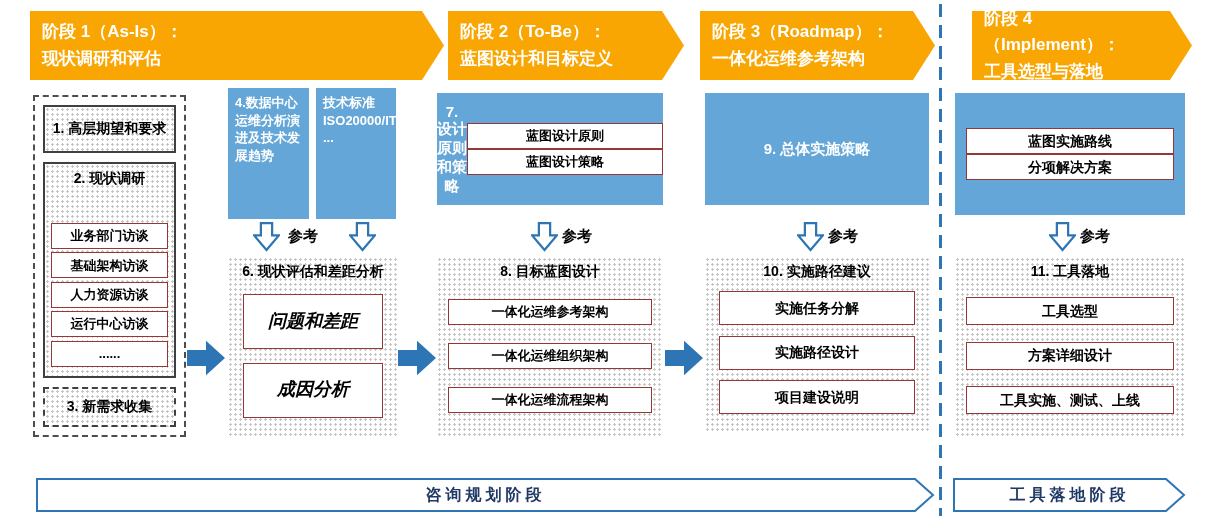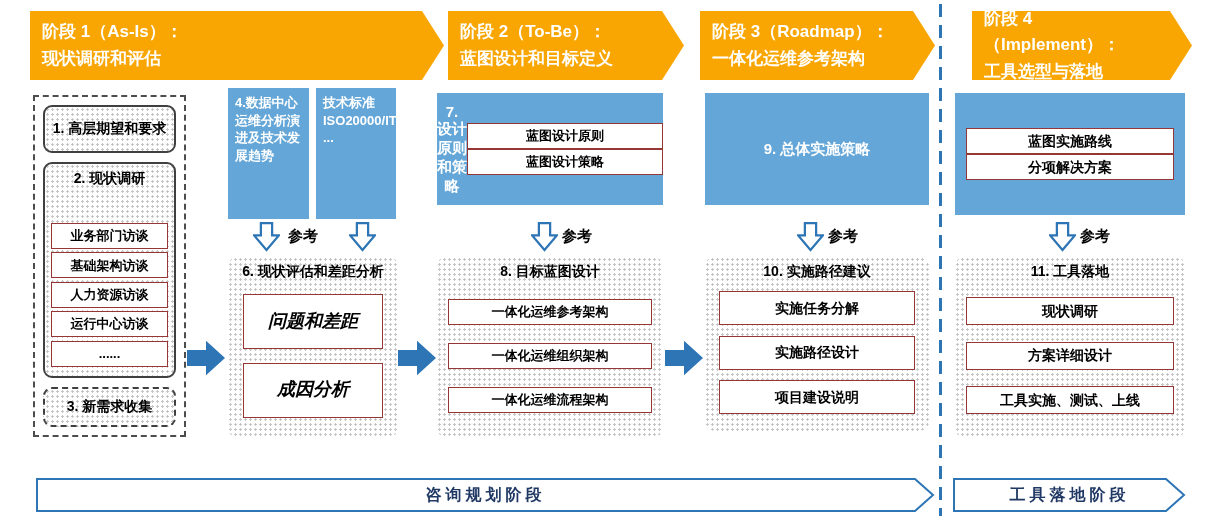--- a/index.html
+++ b/index.html
@@ -17,21 +17,20 @@
   }
   #ph1 { left:30px;  width:414px; }
   #ph2 { left:448px; width:236px; }
   #ph3 { left:700px; width:235px; }
   #ph4 { left:972px; width:220px; }
 
   .dotted {
     background-color:#fff;
     background-image: radial-gradient(#c6c6c6 1px, transparent 1.2px);
     background-size:5px 5px;
-    border-radius:9px;
   }
   .blue-box { background:#63A6D7; }
   .white-item {
     background:#fff; border:1px solid #953735; color:#000;
     display:flex; align-items:center; justify-content:center;
     font-size:13px; font-weight:bold; text-align:center; line-height:1.2;
   }
   .box-title { font-weight:bold; font-size:14px; color:#000; text-align:center; line-height:1.25; }
 
   
@@ -204,21 +203,21 @@
   </div>
 
   <svg class="down-arrow" style="left:1049px" viewBox="0 0 24 26">
     <path d="M7 1 H17 V12 H23 L12 25 L1 12 H7 Z" fill="#ffffff" stroke="#2E75B6" stroke-width="2"></path>
   </svg>
   <div class="ref-label" style="left:1080px">参考</div>
 
   <div class="abs box11 dotted">
     <div class="box-title">11. 工具落地</div>
     <div class="box11-items">
-      <div class="white-item">现状调研</div>
+      <div class="white-item">工具选型</div>
       <div class="white-item">方案详细设计</div>
       <div class="white-item">工具实施、测试、上线</div>
     </div>
   </div>
 
   <div class="right-arrow" id="ra1"></div>
   <div class="right-arrow" id="ra2"></div>
   <div class="right-arrow" id="ra3"></div>
 
   <div class="abs divider"></div>

